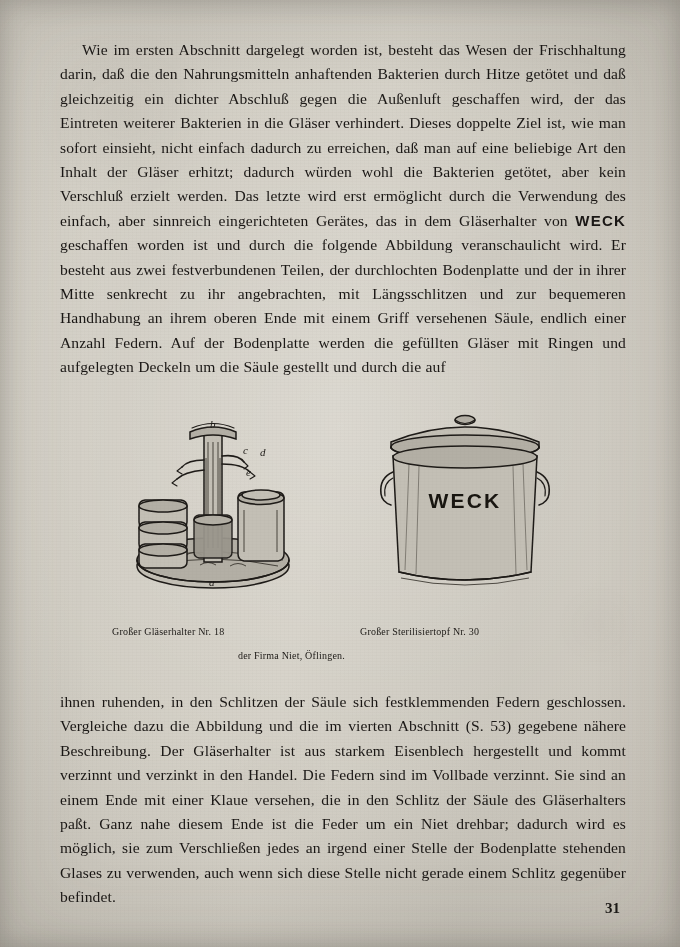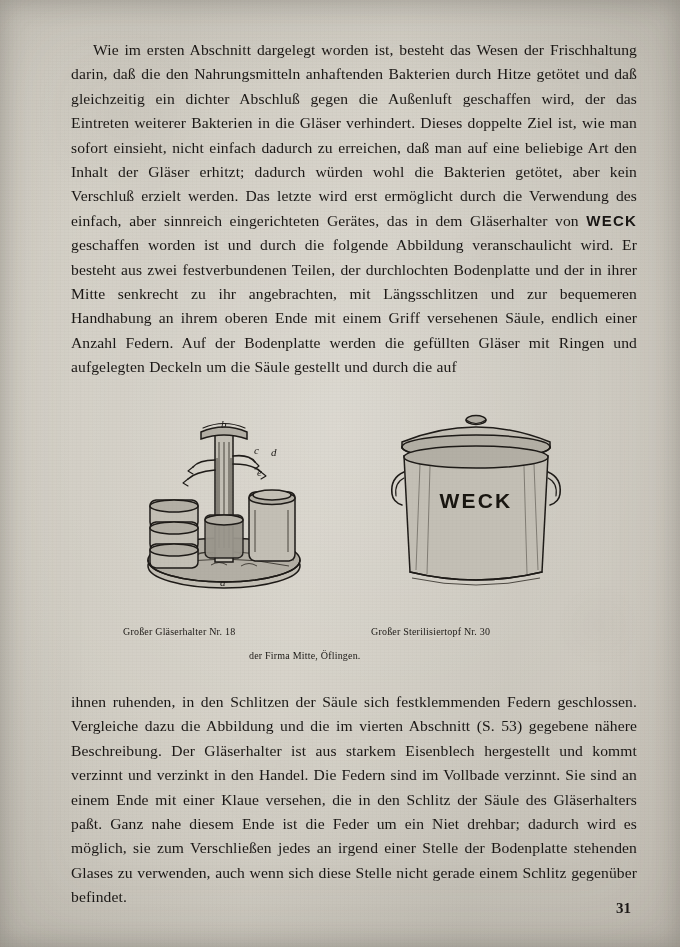--- a/index.html
+++ b/index.html
@@ -41,21 +41,21 @@
     position: absolute;
     inset: 0;
     pointer-events: none;
     box-shadow:
       inset 0 0 26px rgba(70,65,58,0.30),
       inset 0 0 90px rgba(70,65,58,0.14);
   }
 
   .content {
     position: absolute;
-    left: 71px;
+    left: 60px;
     top: 0;
     width: 566px;
     height: 947px;
   }
 
   p.body-text {
     margin: 0;
     color: #191614;
     font-size: 15.6px;
     line-height: 1.565;
@@ -265,21 +265,21 @@
 
           <path class="ln" d="M28 72 q-14 6 -12 22 q1 8 10 11"></path>
           <path class="ln" d="M172 72 q14 6 12 22 q-1 8 -10 11"></path>
           <path class="ln-thin" d="M28 78 q-10 5 -8 18"></path>
           <path class="ln-thin" d="M172 78 q10 5 8 18"></path>
         </svg>
       </div>
 
       <div class="fig-caption" id="cap-left">Großer Gläserhalter Nr. 18</div>
       <div class="fig-caption" id="cap-right">Großer Sterilisiertopf Nr. 30</div>
-      <div class="fig-caption" id="cap-firm">der Firma Mitte, Öflingen.</div>
+      <div class="fig-caption" id="cap-firm">der Firma Niet, Öflingen.</div>
     </div>
 
     <div id="para-bottom">
       <p class="body-text">ihnen ruhenden, in den Schlitzen der Säule sich festklemmenden Federn geschlossen. Vergleiche dazu die Abbildung und die im vierten Abschnitt (S. 53) gegebene nähere Beschreibung. Der Gläserhalter ist aus starkem Eisenblech hergestellt und kommt verzinnt und verzinkt in den Handel. Die Federn sind im Vollbade verzinnt. Sie sind an einem Ende mit einer Klaue versehen, die in den Schlitz der Säule des Gläserhalters paßt. Ganz nahe diesem Ende ist die Feder um ein Niet drehbar; dadurch wird es möglich, sie zum Verschließen jedes an irgend einer Stelle der Bodenplatte stehenden Glases zu verwenden, auch wenn sich diese Stelle nicht gerade einem Schlitz gegenüber befindet.</p>
     </div>
 
     <div id="page-number">31</div>
   </div>
 
   <div id="grain"></div>

